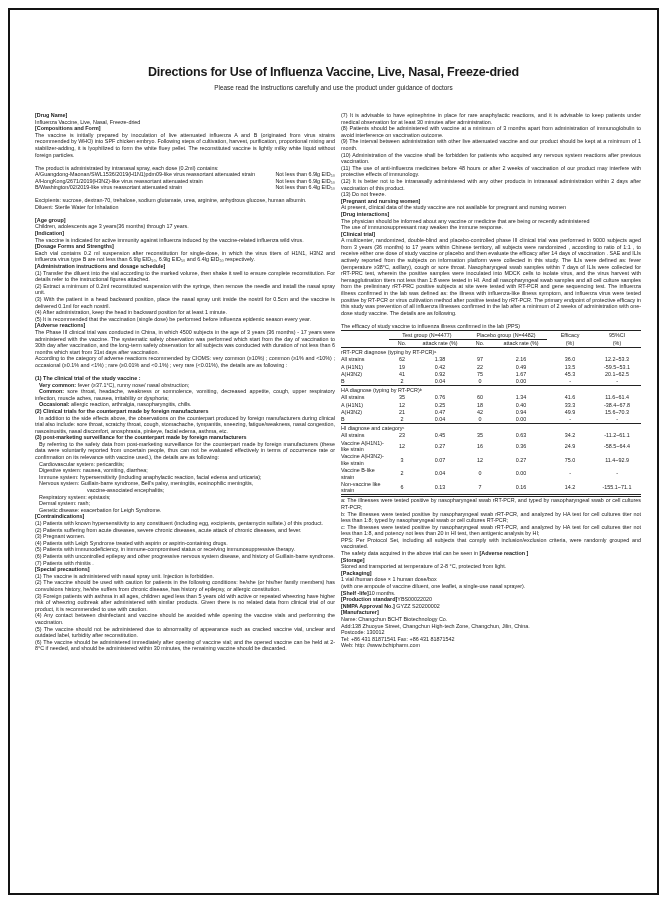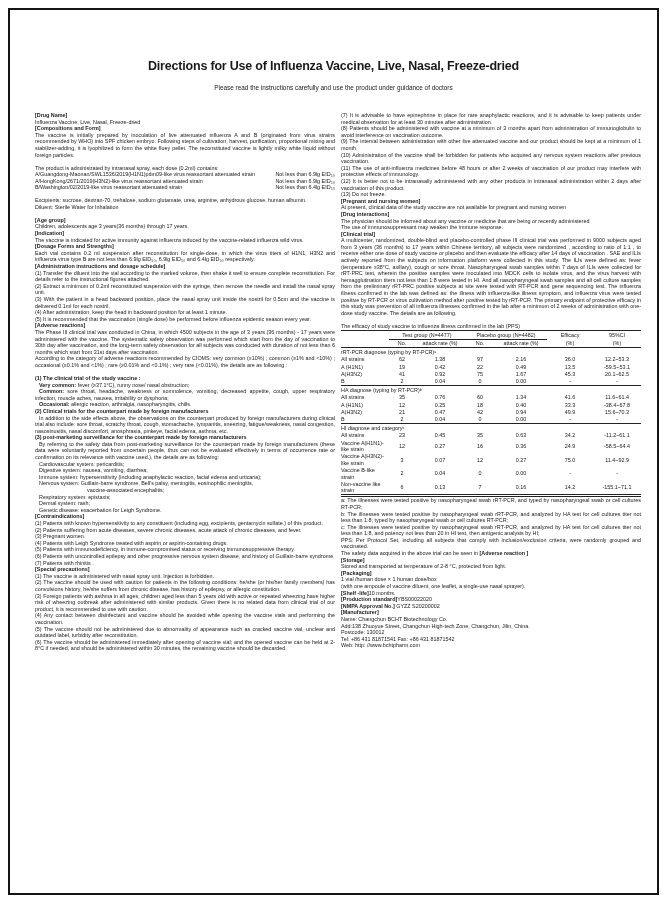--- a/index.html
+++ b/index.html
@@ -2,21 +2,21 @@
 <html><head>
 <meta charset="utf-8">
 <style>
   html,body { margin:0; padding:0; background:#e8e8e8; }
   .page {
     position:relative; width:667px; height:903px; background:#ffffff;
     font-family:"Liberation Sans","DejaVu Sans",sans-serif; color:#1a1a1a;
     margin:0 auto; overflow:hidden;
   }
   .frame { position:absolute; left:8px; top:8px; right:8px; bottom:8px; border:2px solid #141414; pointer-events:none; }
-  .doc-title { position:absolute; top:59px; left:0; right:0; text-align:center; font-size:12.5px; font-weight:bold; letter-spacing:-0.2px; }
+  .doc-title { position:absolute; top:65px; left:0; right:0; text-align:center; font-size:12.5px; font-weight:bold; letter-spacing:-0.2px; }
   .doc-subtitle { position:absolute; top:84px; left:0; right:0; text-align:center; font-size:6.4px; }
   .col { position:absolute; top:112px; width:300px; font-size:5.4px; line-height:6.6px; }
   .col-left { left:35px; }
   .col-right { left:341px; }
   .bp { text-align:justify; }
   .bh { font-weight:bold; }
   .bold { font-weight:bold; }
   .gap { height:6.4px; }
   .ti { text-indent:4px; }
   .ind2 { padding-left:52px; }

